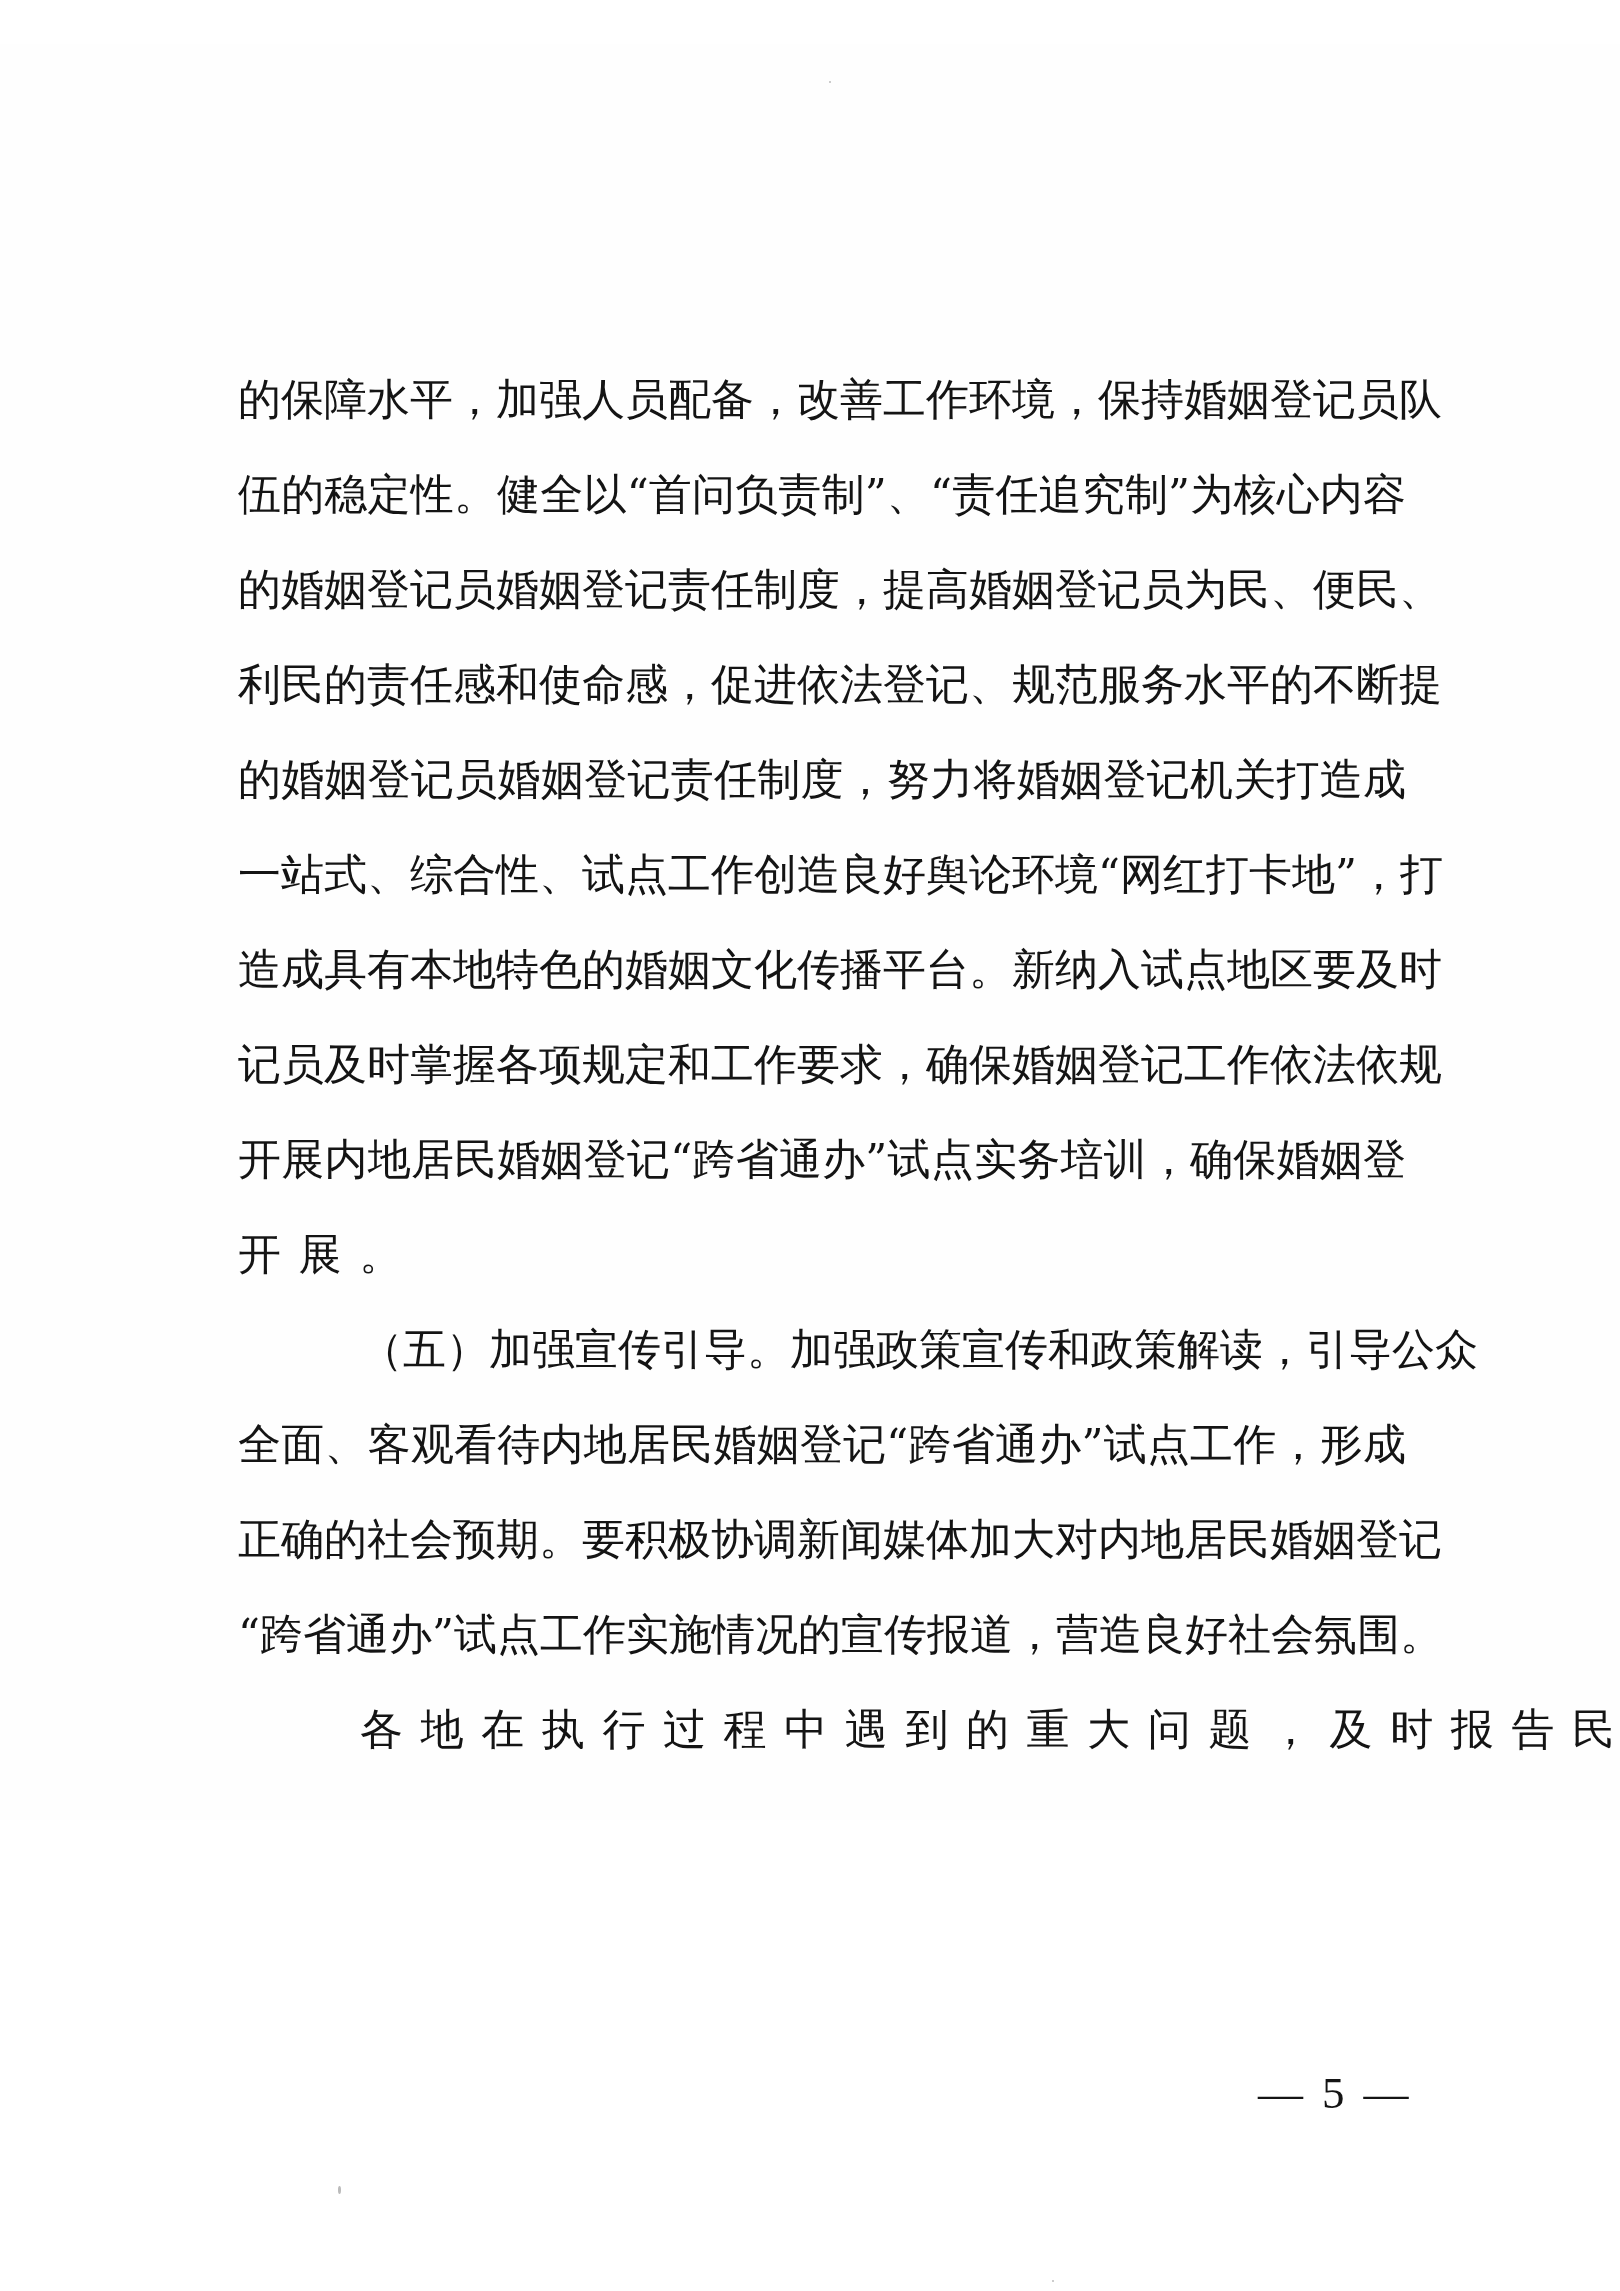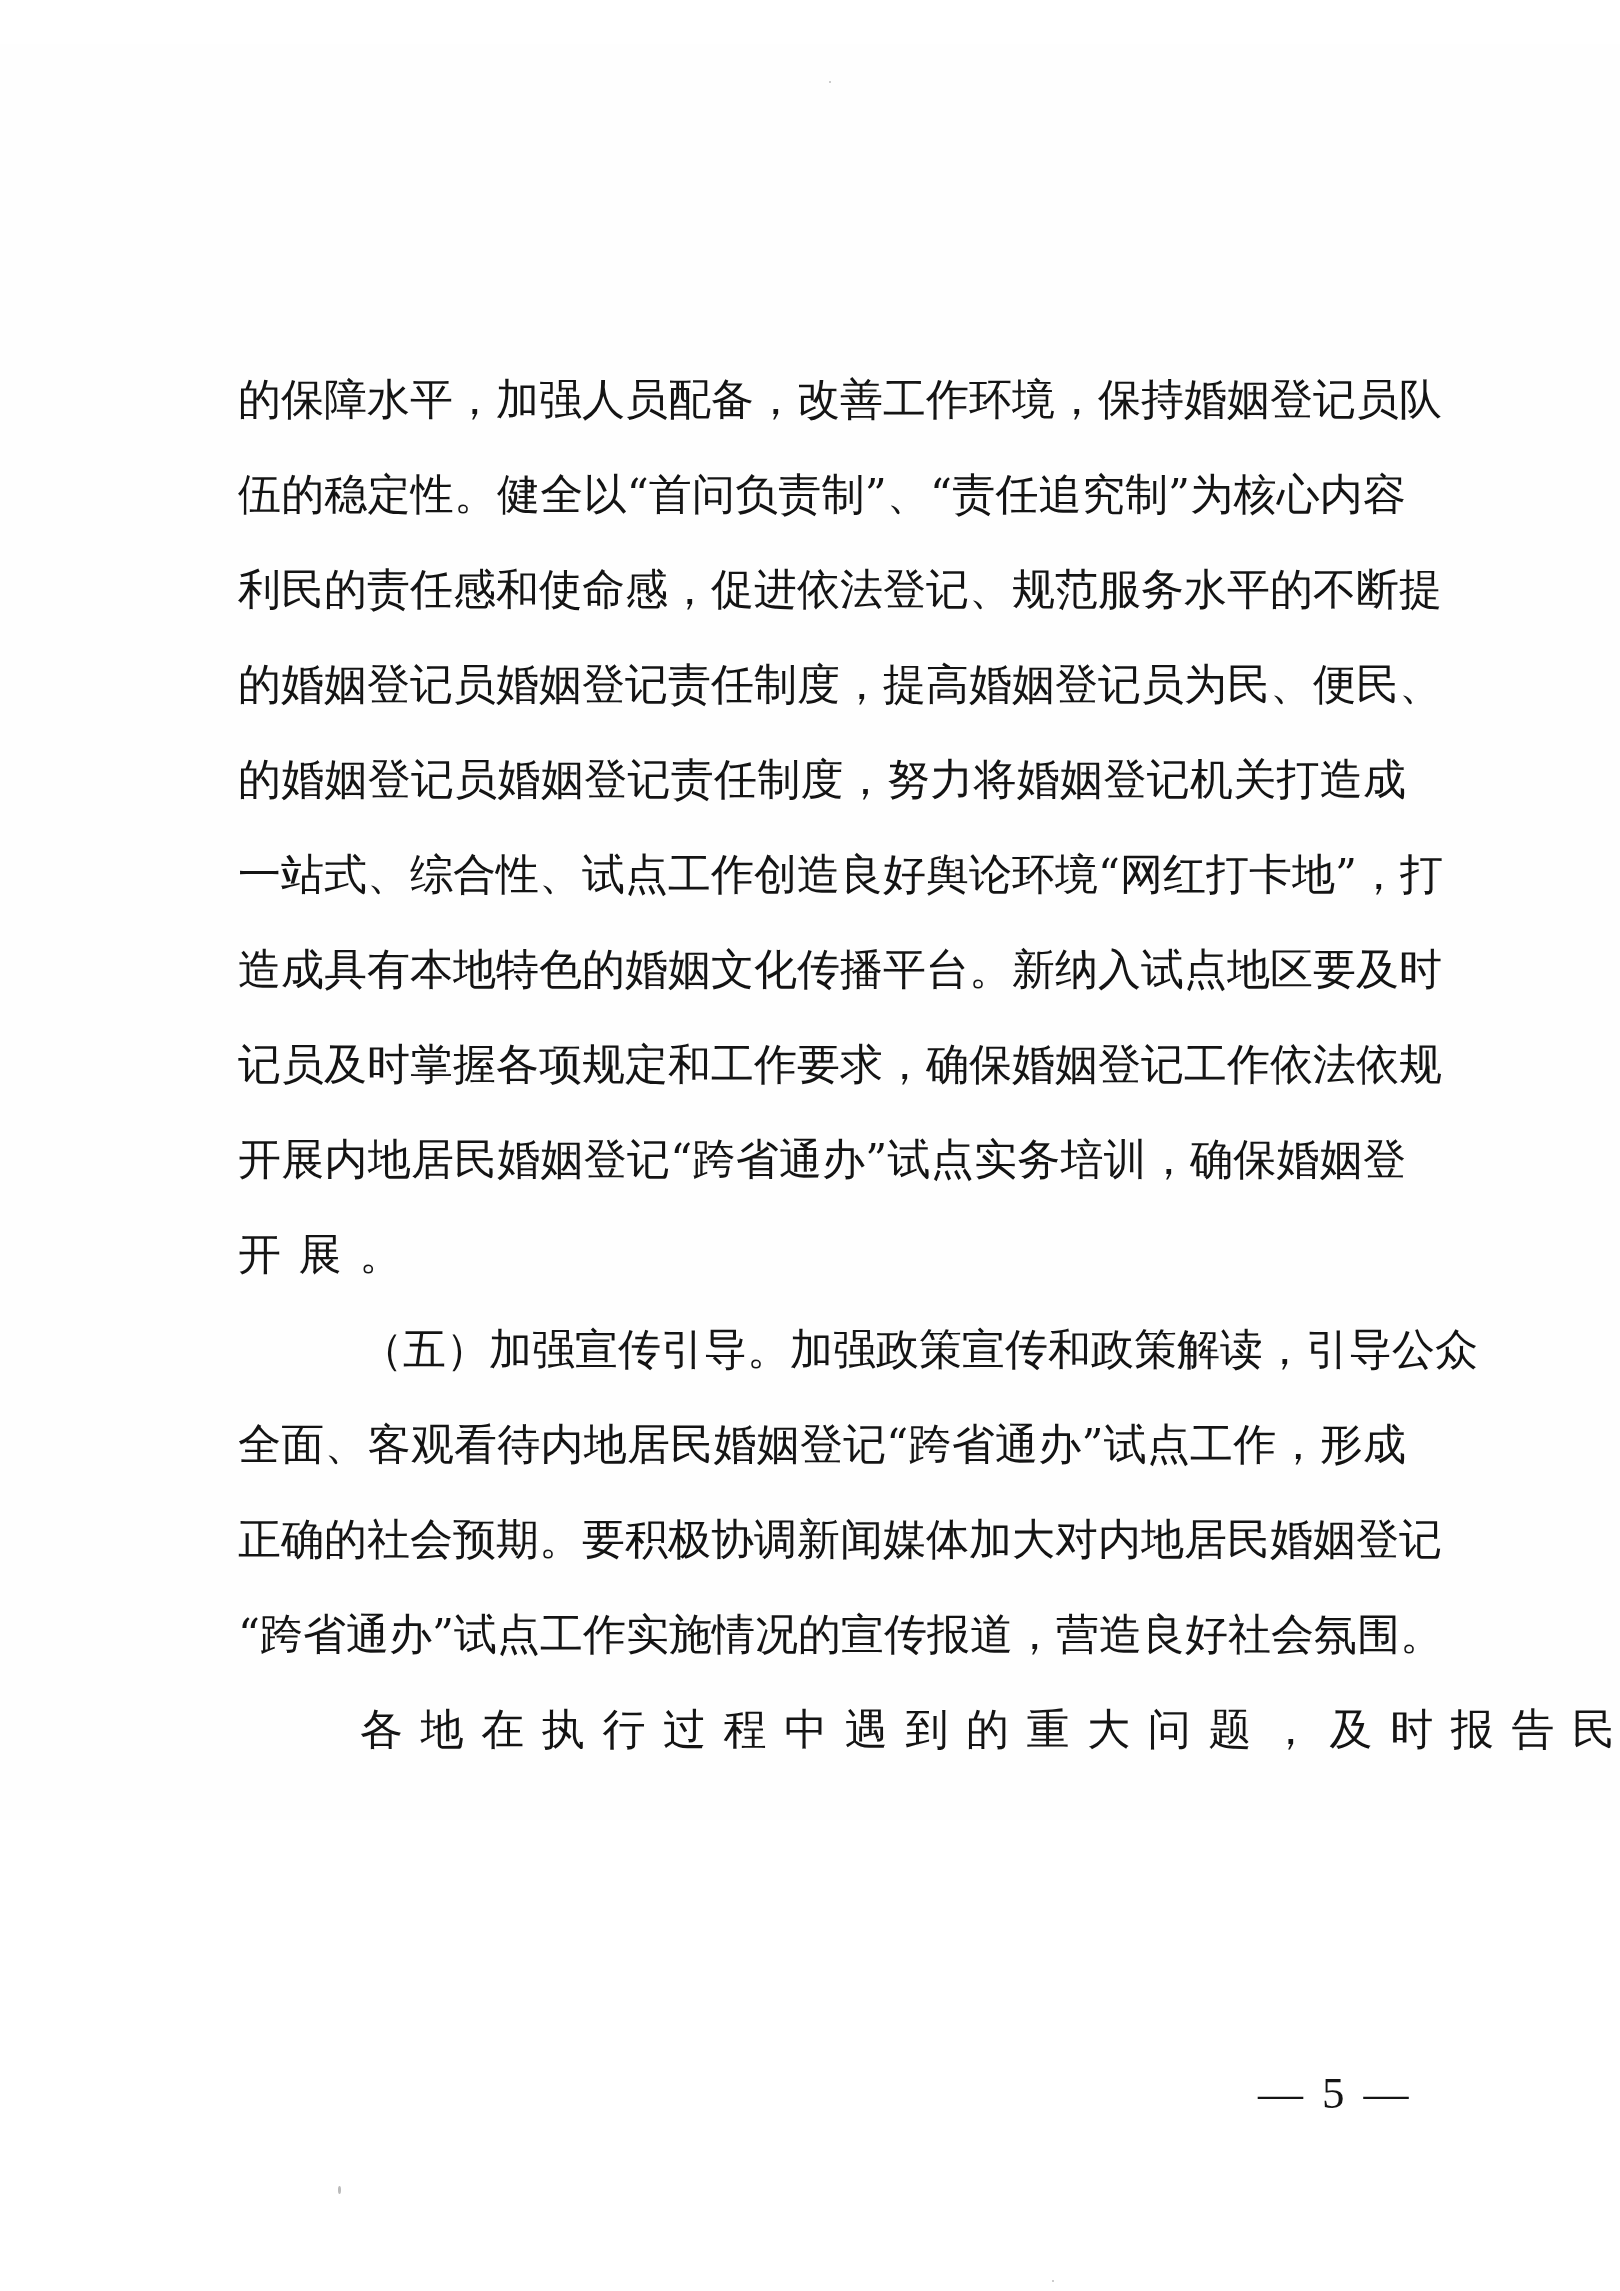--- a/index.html
+++ b/index.html
@@ -17,22 +17,22 @@
   .speck { position: absolute; background: #bbb; border-radius: 50%; }
 </style>
 </head>
 <body>
 
 <div class="page">
   <div class="body-text">
 
     <div class="line just">的保障水平，加强人员配备，改善工作环境，保持婚姻登记员队</div>
     <div class="line just">伍的稳定性。健全以“首问负责制”、“责任追究制”为核心内容</div>
+    <div class="line just">的婚姻登记员婚姻登记责任制度，提高婚姻登记员为民、便民、</div>
     <div class="line just">利民的责任感和使命感，促进依法登记、规范服务水平的不断提</div>
-    <div class="line just">的婚姻登记员婚姻登记责任制度，提高婚姻登记员为民、便民、</div>
     <div class="line just">的婚姻登记员婚姻登记责任制度，努力将婚姻登记机关打造成</div>
     <div class="line just">一站式、综合性、试点工作创造良好舆论环境“网红打卡地”，打</div>
     <div class="line just">造成具有本地特色的婚姻文化传播平台。新纳入试点地区要及时</div>
     <div class="line just">记员及时掌握各项规定和工作要求，确保婚姻登记工作依法依规</div>
     <div class="line just">开展内地居民婚姻登记“跨省通办”试点实务培训，确保婚姻登</div>
     <div class="line">开展。</div>
 
     <div class="line just indent"><span class="heading-inline">（五）加强宣传引导。</span><span>加强政策宣传和政策解读，引导公众</span></div>
     <div class="line just">全面、客观看待内地居民婚姻登记“跨省通办”试点工作，形成</div>
     <div class="line just">正确的社会预期。要积极协调新闻媒体加大对内地居民婚姻登记</div>

